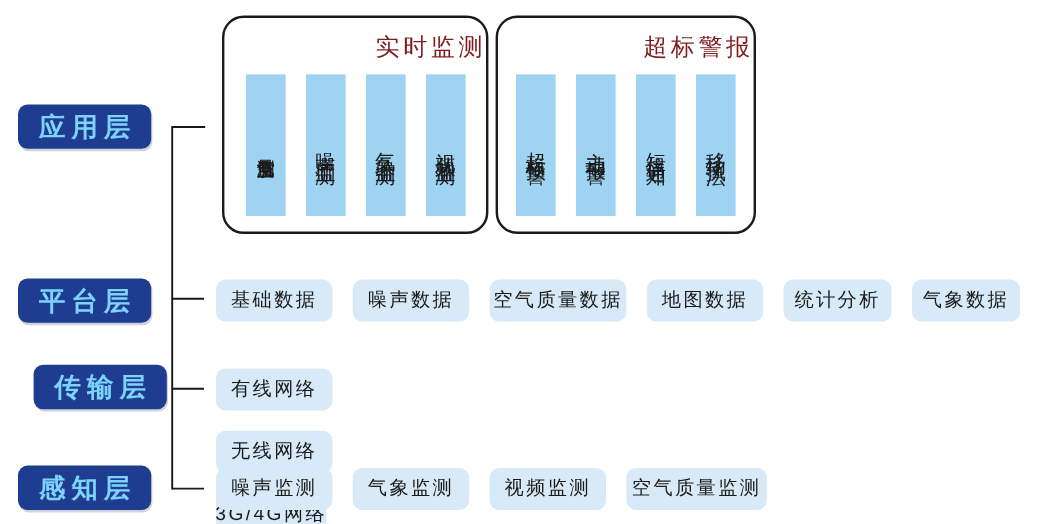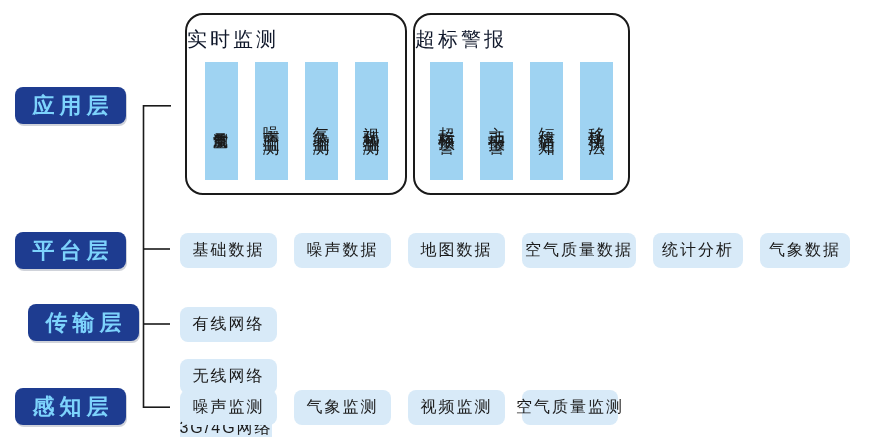--- a/index.html
+++ b/index.html
@@ -20,42 +20,42 @@
   }
   .ll-app{top:87px;} .ll-platform{top:232px;} .ll-transport{top:304px;margin-left:13px;} .ll-perception{top:388px;}
 
   
   .group{
     position:absolute;top:13px;height:182px;background:#ffffff;
     border:2.5px solid var(--line,#1a1a1a);border-radius:18px;box-sizing:border-box;
   }
   .g1{left:185px;width:222px;} .g2{left:413px;width:217px;} .g3{left:647px;width:216px;}
   .group-title{
-    text-align:left;padding-top:11px;font-size:20px;letter-spacing:3px;
-    color:#0f172a;font-weight:500;white-space:nowrap;
+    text-align:right;padding-top:11px;font-size:20px;letter-spacing:3px;
+    color:#7f1d1d;font-weight:500;white-space:nowrap;
   }
   .bars{display:flex;justify-content:center;gap:17px;margin-top:9px;height:118px;}
   .vbar{
     width:33px;height:118px;background:var(--bar-fill,#9fd3f2);
     writing-mode:vertical-rl;text-orientation:upright;
     text-align:center;line-height:33px;font-size:17px;letter-spacing:4px;
     color:#1a1a1a;overflow:hidden;
   }
   .vbar.tight{font-size:15px;letter-spacing:0;}
 
   
   .chip-row{position:absolute;left:180px;display:flex;gap:17px;}
   .row-platform{top:233px;} .row-transport{top:307px;flex-direction:column;} .row-perception{top:390px;}
   .chip{
     height:35px;background:var(--chip-fill,#d8eaf8);border-radius:8px;
     display:flex;align-items:center;justify-content:center;
     font-size:16px;letter-spacing:2px;color:#1a1a1a;white-space:nowrap;
     box-sizing:border-box;
   }
-  .w4{width:97px;} .w4s{width:90px;} .w5{width:92px;} .w6{width:114px;} .w6b{width:96px;}
+  .w4{width:97px;} .w4s{width:90px;} .w5{width:92px;} .w6{width:114px;} .w6b{width:117px;}
 </style>
 </head>
 <body>
 
 <div class="canvas">
 
   <svg class="connector" width="878" height="437">
     <g stroke="#1a1a1a" stroke-width="1.6" fill="none">
       <line x1="143.5" y1="105" x2="143.5" y2="408"></line>
       <line x1="143.5" y1="105.8" x2="171" y2="105.8"></line>
@@ -87,22 +87,22 @@
       <div class="vbar">主动报警</div>
       <div class="vbar">短信通知</div>
       <div class="vbar">移动执法</div>
     </div>
   </div>
 
 
   <div class="chip-row row-platform">
     <div class="chip w4">基础数据</div>
     <div class="chip w4">噪声数据</div>
+    <div class="chip w6">空气质量数据</div>
     <div class="chip w4">地图数据</div>
-    <div class="chip w6">空气质量数据</div>
     <div class="chip w4s">统计分析</div>
     <div class="chip w4s">气象数据</div>
   </div>
 
   <div class="chip-row row-transport">
     <div class="chip w4">有线网络</div>
     <div class="chip w4">无线网络</div>
     <div class="chip w5">3G/4G网络</div>
   </div>
 

